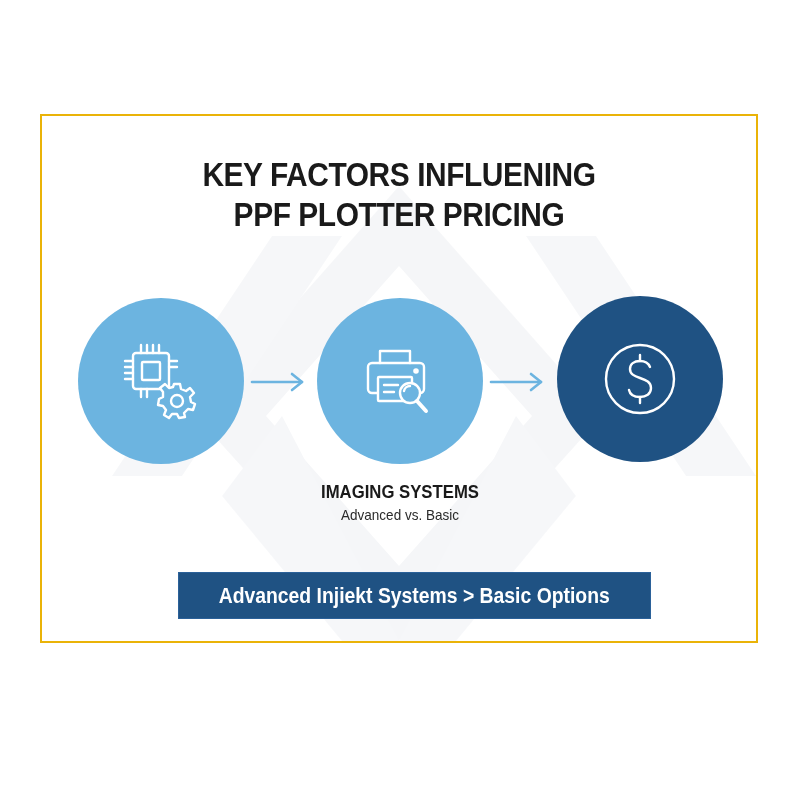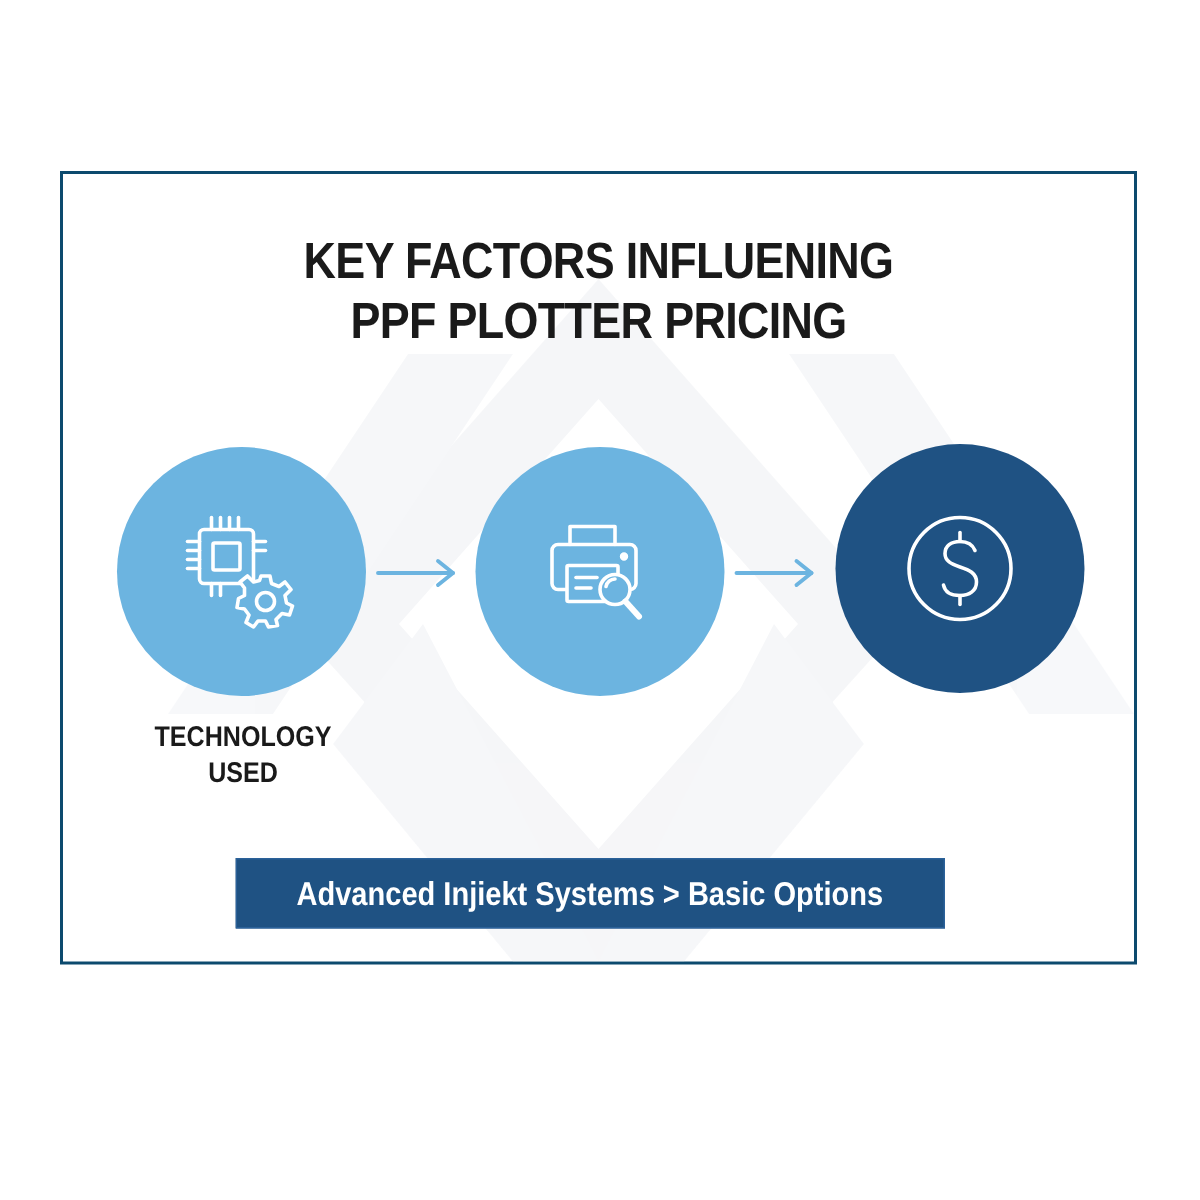--- a/index.html
+++ b/index.html
@@ -13,21 +13,21 @@
     body {
       position: relative;
       font-family: "Liberation Sans", "DejaVu Sans", sans-serif;
     }
     .card {
       position: absolute;
       left: 40px;
       top: 114px;
       width: 714px;
       height: 525px;
-      border: 2px solid #0c4a6e;
+      border: 2px solid #eab308;
       background: #ffffff;
       overflow: hidden;
     }
     .bg-pattern {
       position: absolute;
       left: 0; top: 0;
       width: 714px; height: 525px;
       pointer-events: none;
     }
     .title {
@@ -85,21 +85,21 @@
     }
     .label .headline {
       display: block;
       font-weight: bold;
       font-size: 19px;
       line-height: 25px;
       transform: scaleX(0.88);
     }
     .banner {
       position: absolute;
-      left: 115px;
+      left: 136px;
       top: 456px;
       width: 473px;
       height: 47px;
       background: #1f5283;
       display: flex;
       align-items: center;
       justify-content: center;
       box-shadow: 0 0 0 1px #2b6199 inset;
     }
     .banner-text {
@@ -182,23 +182,23 @@
 
   <div class="circle dark" style="left:515px; top:180px;">
     <svg width="80" height="80" viewBox="0 0 80 80" fill="none" stroke="#ffffff" stroke-width="2.4" stroke-linecap="round" stroke-linejoin="round">
       <circle cx="40" cy="40" r="34"></circle>
       <line x1="40" y1="16" x2="40" y2="22"></line>
       <line x1="40" y1="58" x2="40" y2="64"></line>
       <path d="M50,28 C48,23 44,22 40,22 C34,22 30,25 30,30 C30,35 34,37 40,39 C46,41 51,43 51,49 C51,55 46,58 40,58 C34,58 30,56 29,51"></path>
     </svg>
   </div>
 
-  <div class="label" style="left:20px; top:364px; width:200px;">
-    <span class="head">TECHNOLOGY</span>
-    <span class="head">USED</span>
-  </div>
-
+
+  <div class="label" style="left:238px; top:364px; width:240px;">
+    <span class="head">IMAGING SYSTEMS</span>
+    <span class="sub">Advanced vs. Basic</span>
+  </div>
 
 
   <div class="banner">
     <span class="banner-text">Advanced Injiekt Systems &gt; Basic Options</span>
   </div>
 </div>
 
 </body></html>

